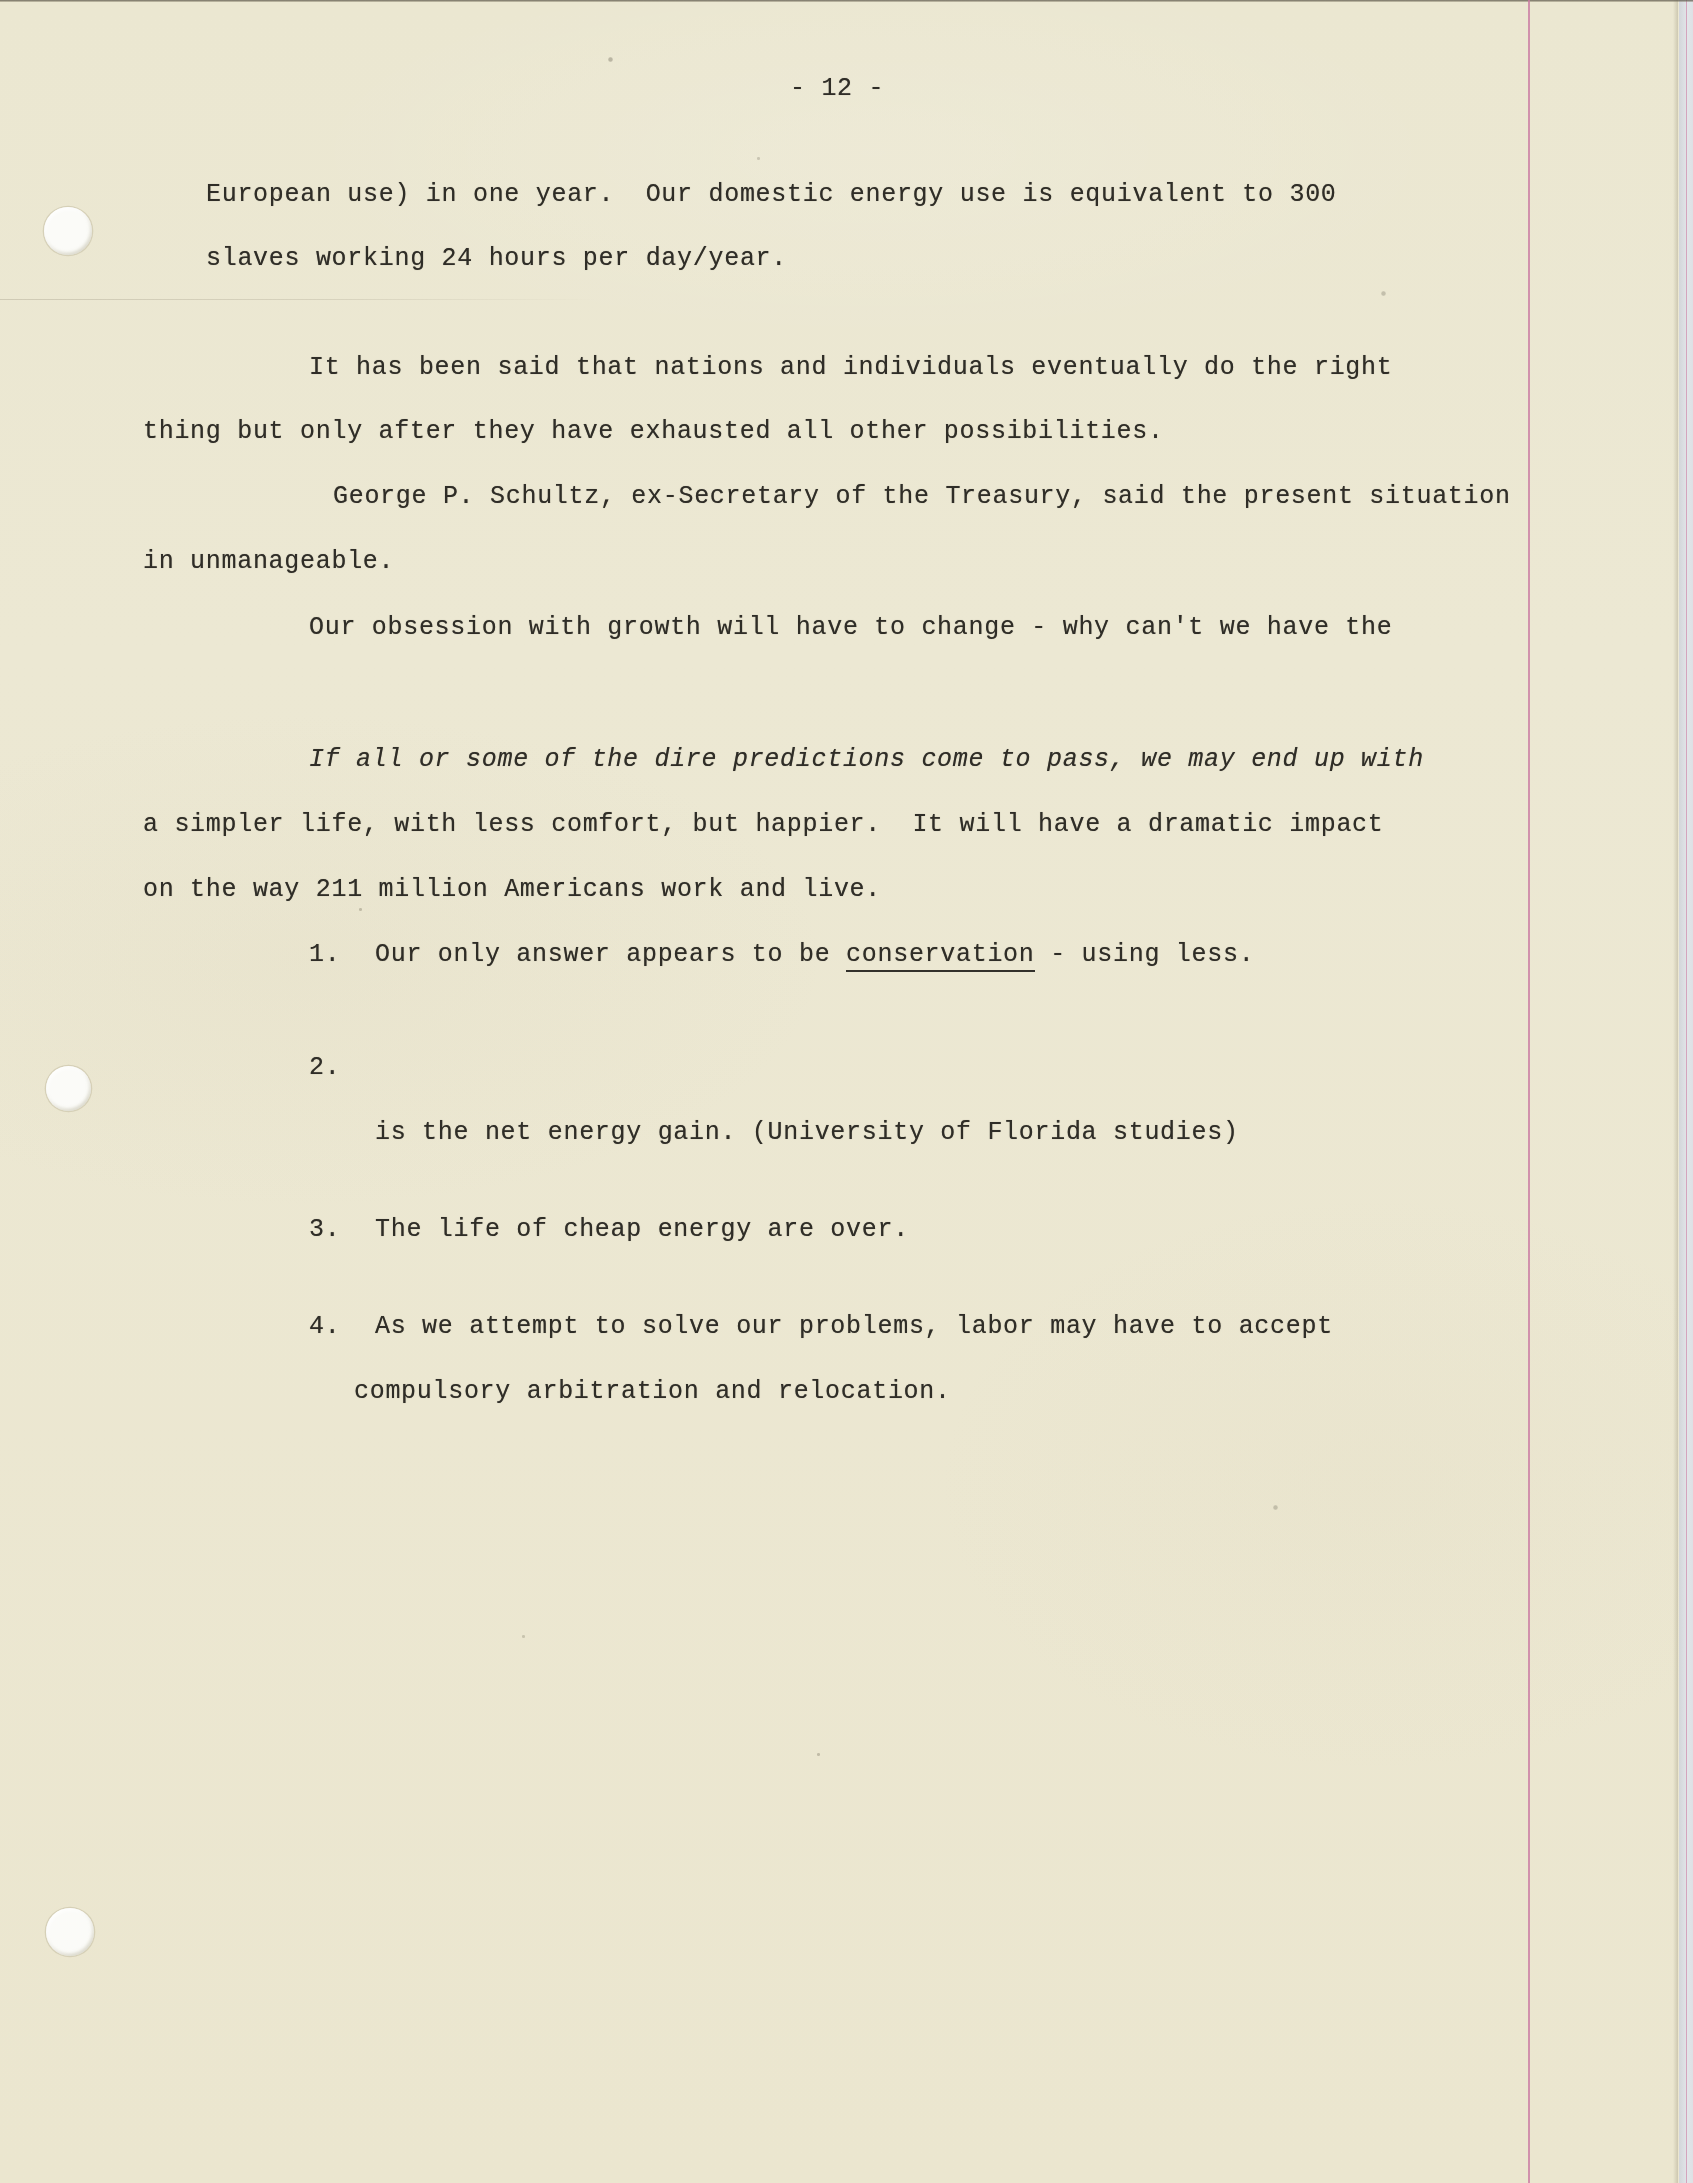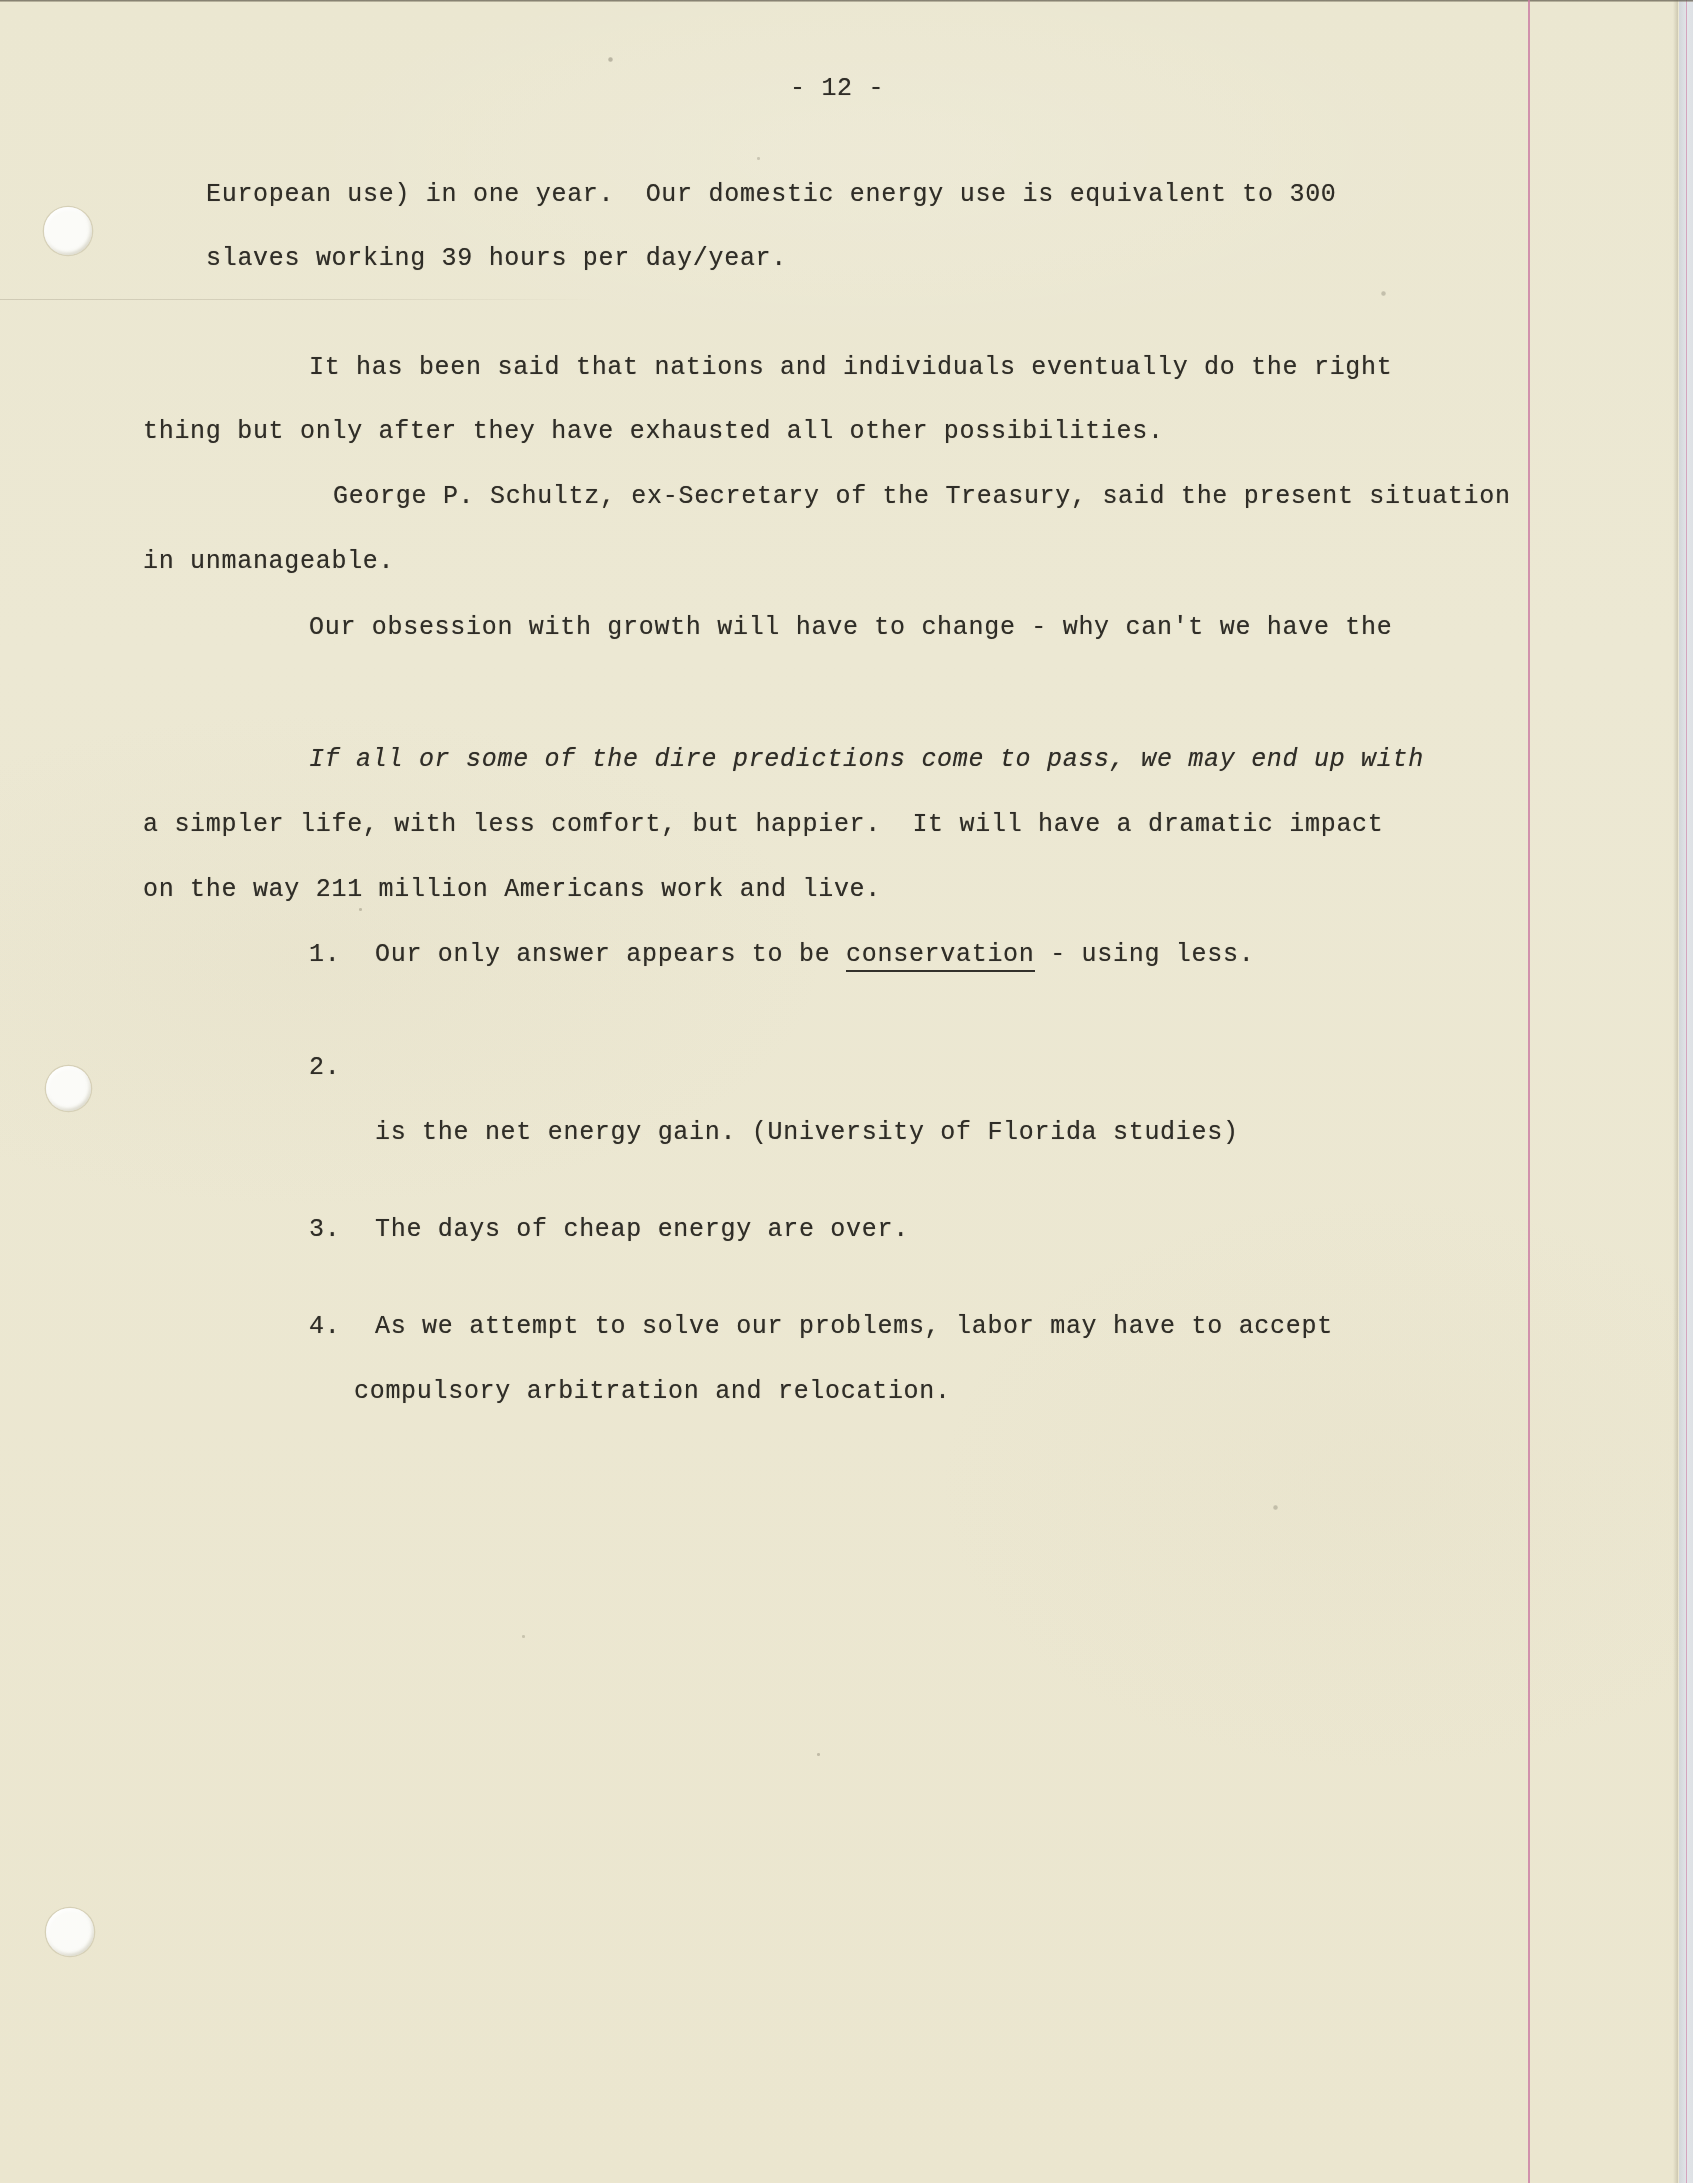--- a/index.html
+++ b/index.html
@@ -122,41 +122,41 @@
   <div id="crease"></div>
 
   <div id="hole-1" class="hole"></div>
   <div id="hole-2" class="hole"></div>
   <div id="hole-3" class="hole"></div>
   <div id="specks"></div>
 
   <div class="tline" style="left:790px; top:73px;">- 12 -</div>
 
   <div class="tline" style="left:206px; top:179px;">European use) in one year.  Our domestic energy use is equivalent to 300</div>
-  <div class="tline" style="left:206px; top:243px;">slaves working 39 hours per day/year.</div>
+  <div class="tline" style="left:206px; top:243px;">slaves working 24 hours per day/year.</div>
 
   <div class="tline" style="left:309px; top:352px;">It has been said that nations and individuals eventually do the right</div>
   <div class="tline" style="left:143px; top:416px;">thing but only after they have exhausted all other possibilities.</div>
 
   <div class="tline" style="left:300px; top:481px;margin-left:33px;">George P. Schultz, ex-Secretary of the Treasury, said the present situation</div>
   <div class="tline" style="left:143px; top:546px;">in unmanageable.</div>
 
   <div class="tline" style="left:309px; top:612px;">Our obsession with growth will have to change - why can't we have the</div>
 
   <div class="tline" style="left:309px; top:744px;font-style:italic;">If all or some of the dire predictions come to pass, we may end up with</div>
   <div class="tline" style="left:143px; top:809px;">a simpler life, with less comfort, but happier.  It will have a dramatic impact</div>
   <div class="tline" style="left:143px; top:874px;">on the way 211 million Americans work and live.</div>
 
   <div class="tline" style="left:309px; top:939px;">1.</div>
   <div class="tline" style="left:375px; top:939px;"><span>Our only answer appears to be </span><span class="underlined">conservation</span><span> - using less.</span></div>
 
   <div class="tline" style="left:309px; top:1052px;">2.</div>
   <div class="tline" style="left:375px; top:1117px;">is the net energy gain. (University of Florida studies)</div>
 
   <div class="tline" style="left:309px; top:1214px;">3.</div>
-  <div class="tline" style="left:375px; top:1214px;">The days of cheap energy are over.</div>
+  <div class="tline" style="left:375px; top:1214px;">The life of cheap energy are over.</div>
 
   <div class="tline" style="left:309px; top:1311px;">4.</div>
   <div class="tline" style="left:375px; top:1311px;">As we attempt to solve our problems, labor may have to accept</div>
   <div class="tline" style="left:354px; top:1376px;">compulsory arbitration and relocation.</div>
 
 </div>
 
 
 </body></html>

